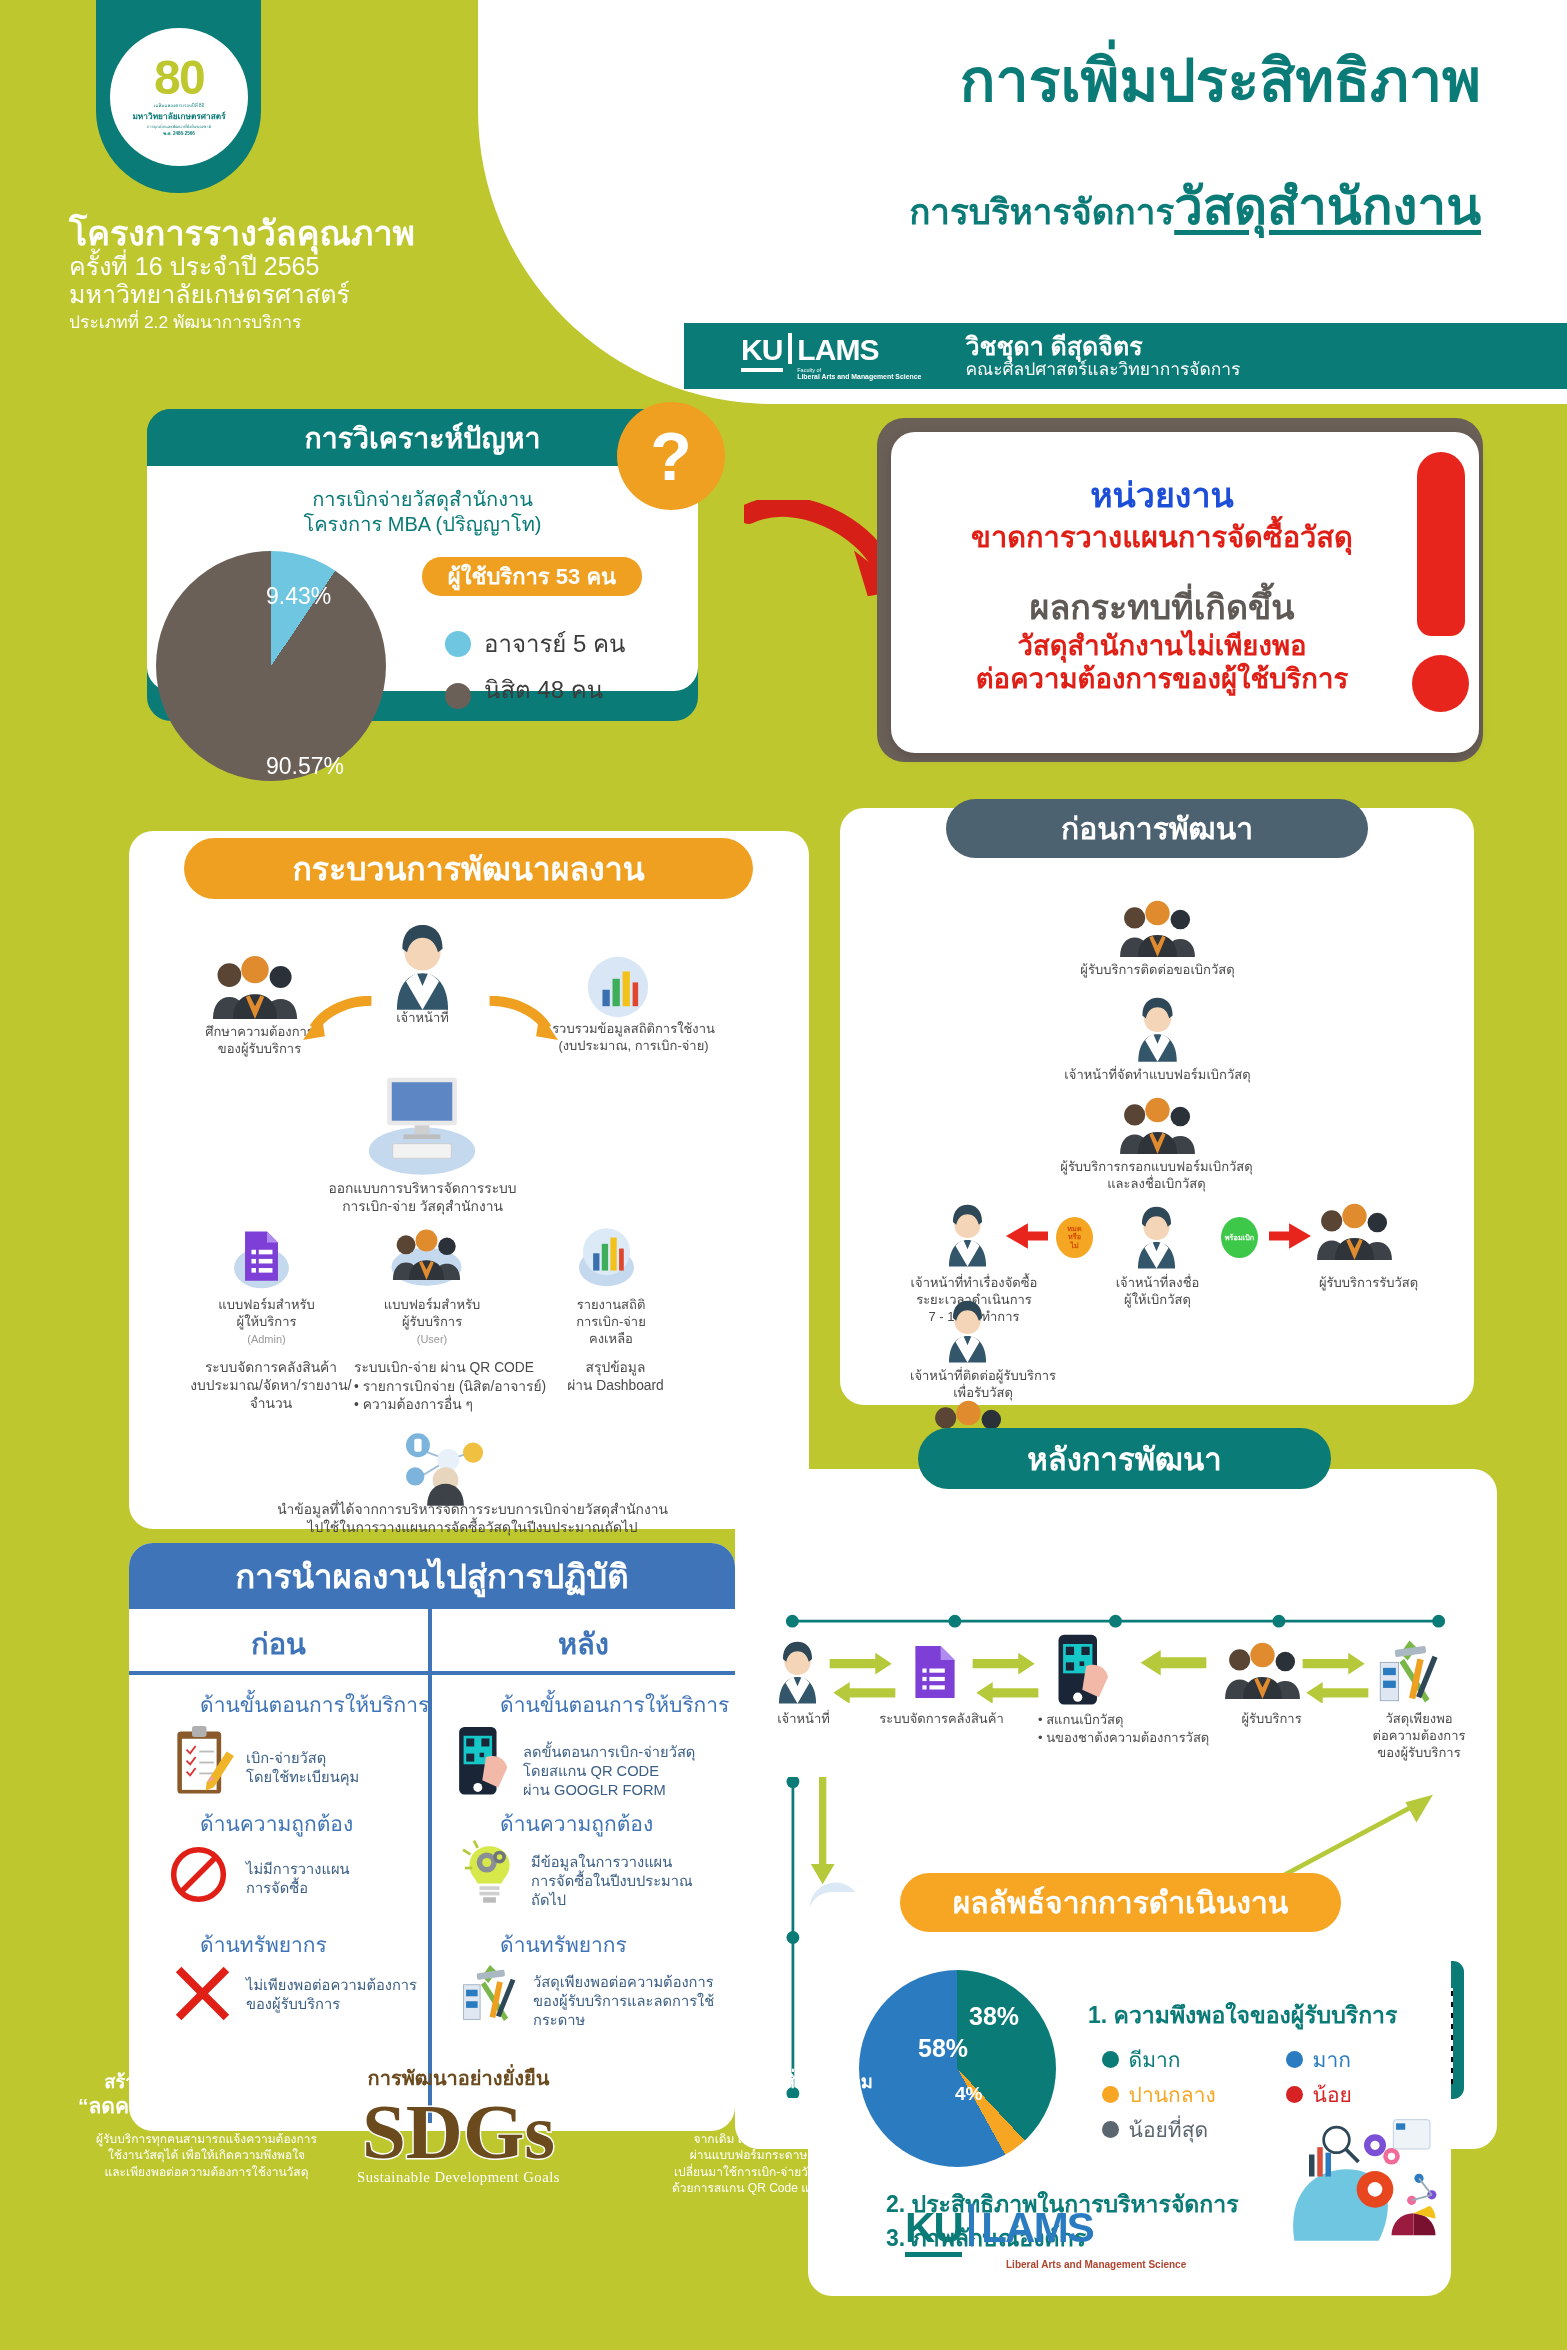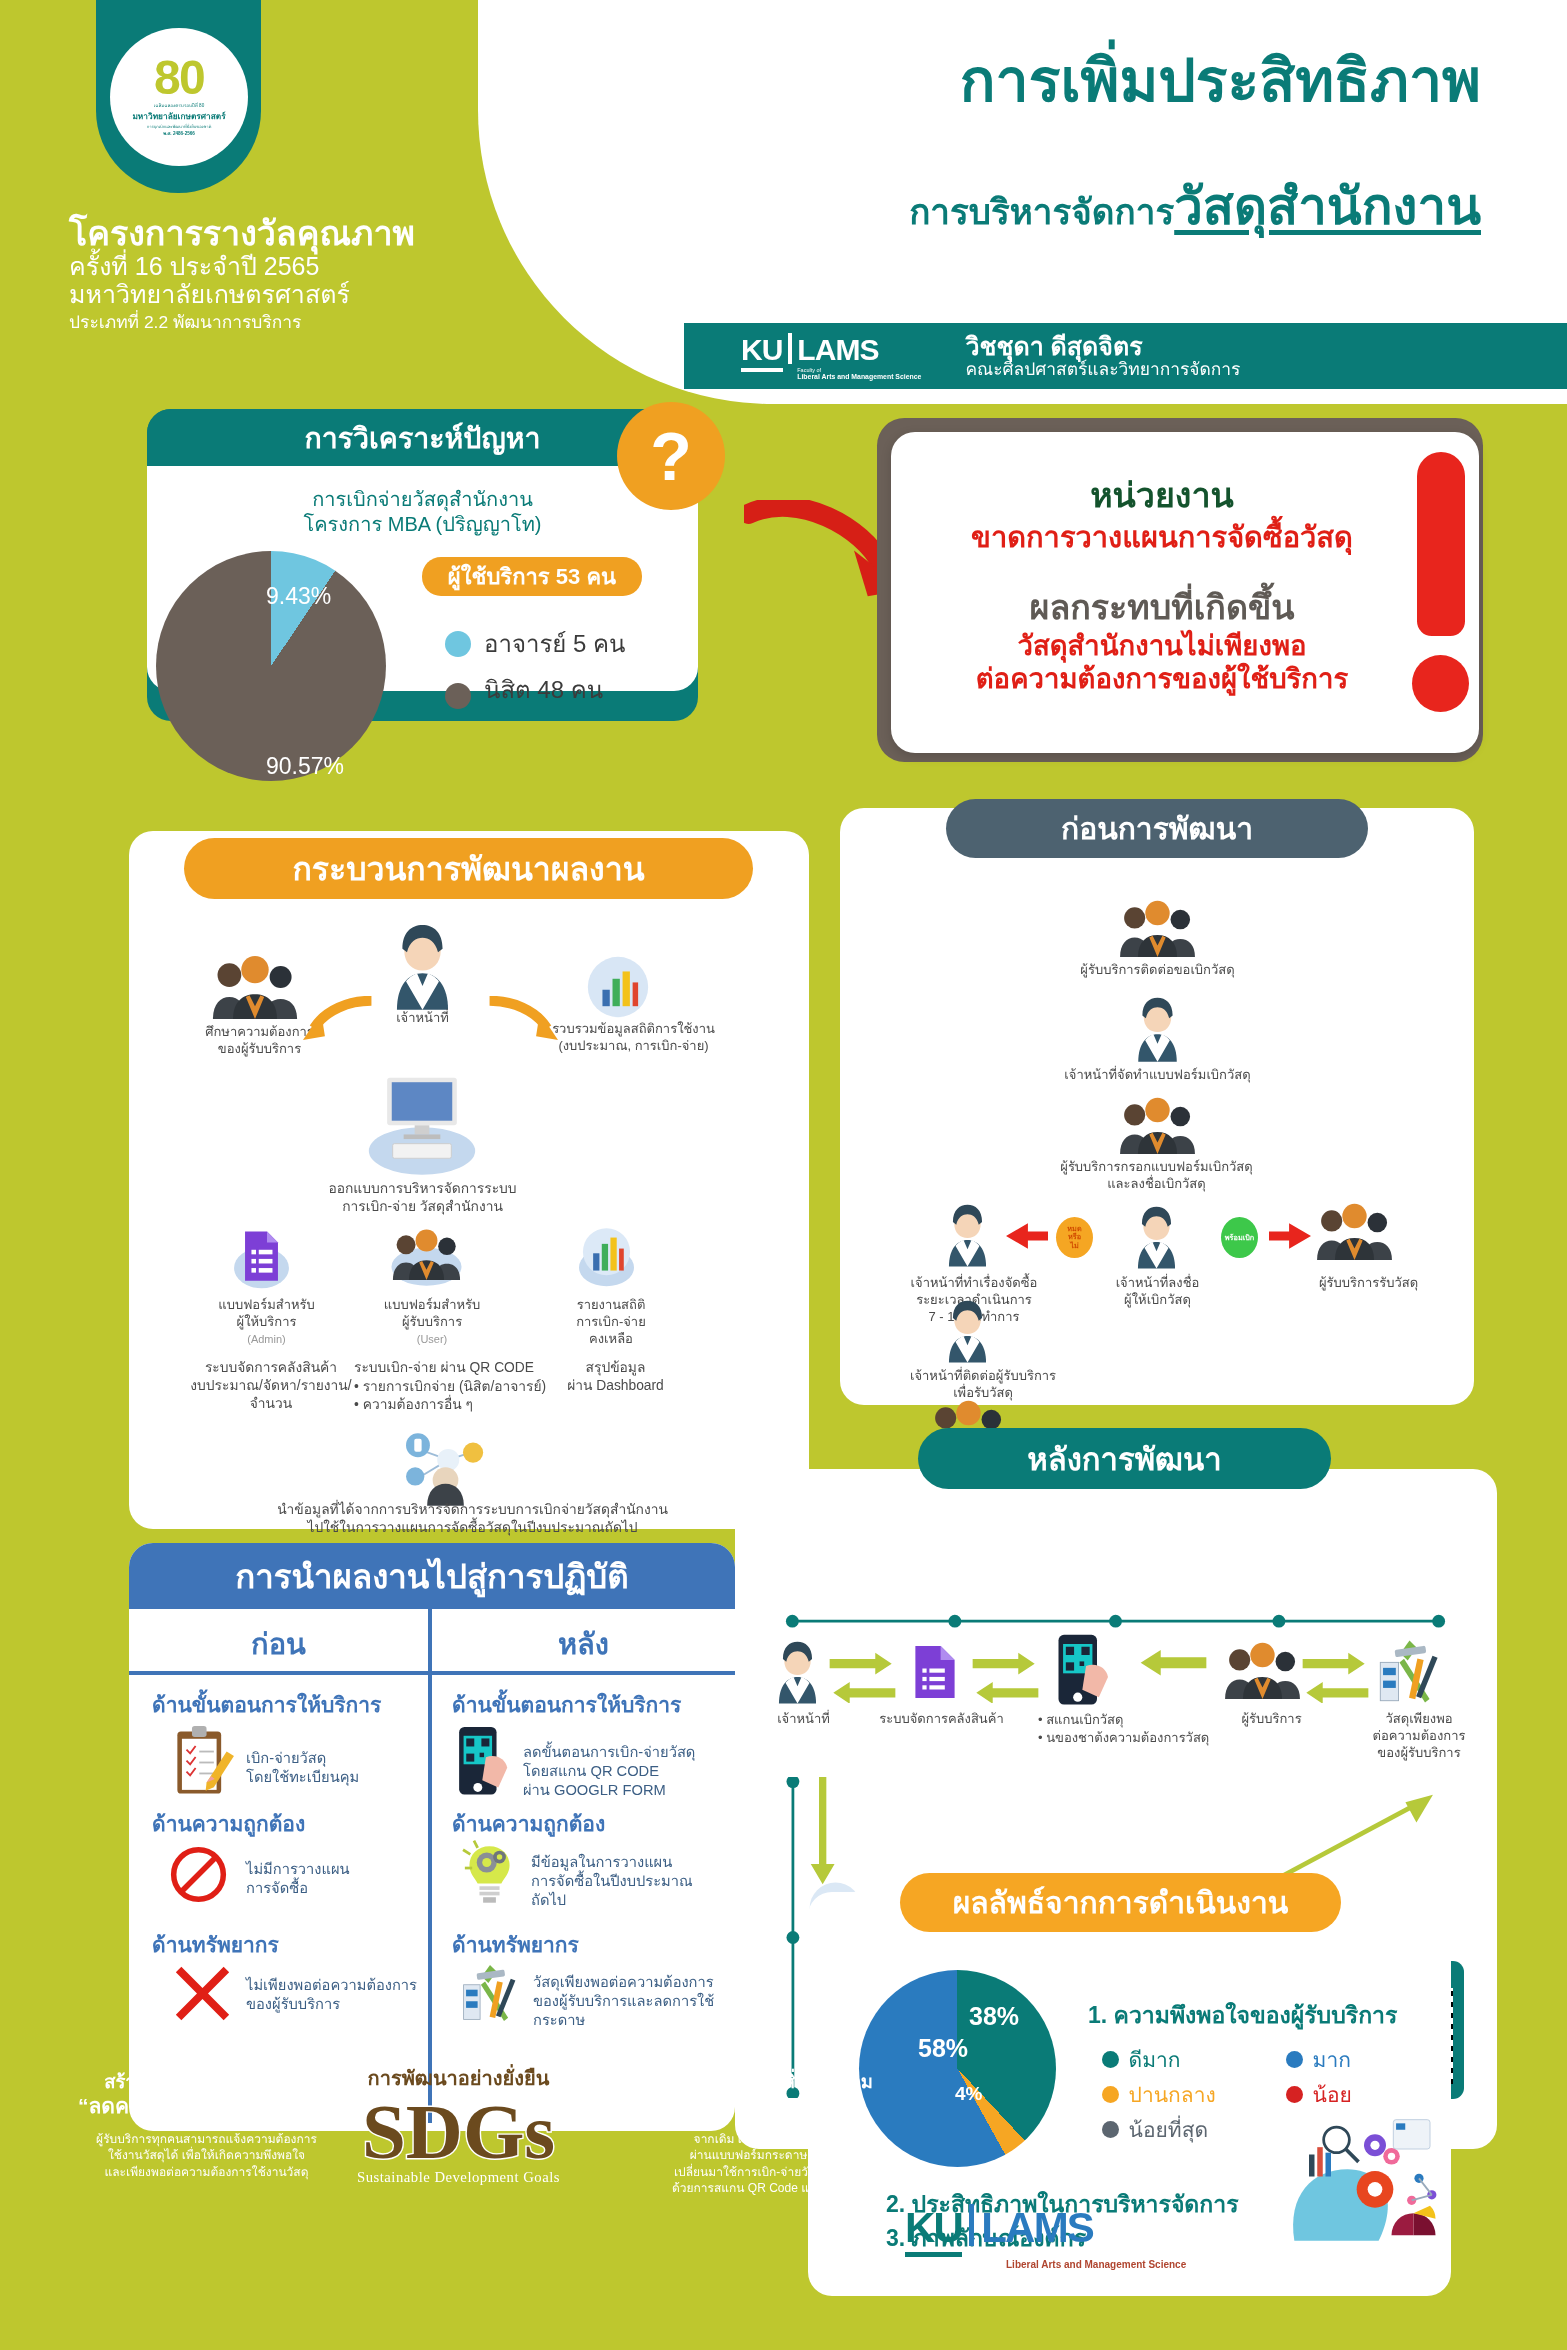--- a/index.html
+++ b/index.html
@@ -95,21 +95,21 @@
     position:absolute; left:422px; top:557px; width:220px; height:39px; background:#f0a021;
     border-radius:19px; color:#fff; font-size:22px; font-weight:bold;
     display:flex; align-items:center; justify-content:center;
   }
   .legend-row { position:absolute; display:flex; align-items:center; gap:13px; color:#3b3b3b; font-size:24px; }
   .dot { width:26px; height:26px; border-radius:50%; display:inline-block; }
 
   
   .ps-shadow { position:absolute; left:877px; top:418px; width:606px; height:344px; background:#6b6058; border-radius:27.5px; }
   .ps-card { position:absolute; left:891px; top:432px; width:588px; height:321px; background:#fff; border-radius:24px; box-shadow: 0 3.7px 11px rgba(0,0,0,.15); }
-  .ps-l1 { position:absolute; left:891px; top:468px; width:542px; text-align:center; color:#14532d; font-size:34px; font-weight:bold; }
+  .ps-l1 { position:absolute; left:891px; top:468px; width:542px; text-align:center; color:#1d4ed8; font-size:34px; font-weight:bold; }
   .ps-l2 { position:absolute; left:891px; top:514px; width:542px; text-align:center; color:#e01f16; font-size:29px; font-weight:bold; }
   .ps-l3 { position:absolute; left:891px; top:580px; width:542px; text-align:center; color:#5f5a55; font-size:34px; font-weight:bold; }
   .ps-l4 { position:absolute; left:891px; top:629px; width:542px; text-align:center; color:#e01f16; font-size:27.5px; font-weight:bold; line-height:1.2; }
   .excl-bar { position:absolute; left:1417px; top:452px; width:48px; height:184px; background:#e8251d; border-radius:24px 24px 14.7px 14.7px; }
   .excl-dot { position:absolute; left:1412px; top:655px; width:57px; height:57px; border-radius:50%; background:#e8251d; }
 
   .red-arrow { position:absolute; left:744px; top:500px; width:165px; height:101px; }
 
   
   .dev-card { left:129px; top:831px; width:680px; height:698px; }
@@ -128,21 +128,21 @@
   .imp-card { left:129px; top:1543px; width:606px; height:588px; }
   .imp-head {
     position:absolute; left:129px; top:1543px; width:606px; height:66px;
     background:#3f74b8; border-radius:24px 24px 0 0;
     display:flex; align-items:center; justify-content:center;
     color:#fff; font-weight:bold; font-size:33px;
   }
   .imp-colhdr { position:absolute; color:#3f74b8; font-size:29px; font-weight:bold; text-align:center; }
   .imp-div-h { position:absolute; left:129px; top:1671px; width:606px; height:3.7px; background:#3f74b8; }
   .imp-div-v { position:absolute; left:428px; top:1609px; width:3.7px; height:514px; background:#3f74b8; }
-  .imp-cat { position:absolute; color:#3f74b8; font-size:21px; font-weight:700; }
+  .imp-cat { position:absolute; color:#3f74b8; font-size:21px; font-weight:400;margin-left:48px; }
   .imp-txt { position:absolute; color:#3b5e84; font-size:14.7px; line-height:1.3; }
 
   
   .res-card { left:808px; top:1892px; width:643px; height:404px; }
   .res-head { left:900px; top:1873px; width:441px; height:59px; background:#f6a623; font-size:30px; }
   .pie2 { position:absolute; left:859px; top:1970px; width:197px; height:197px; border-radius:50%;
     background: conic-gradient(#0a7b77 0deg 137deg, #f6a623 137deg 151deg, #2a7bbf 151deg 360deg); }
   .pie2-l1 { position:absolute; left:969px; top:2002px; color:#fff; font-size:25px; font-weight:bold; }
   .pie2-l2 { position:absolute; left:882px; top:2034px; color:#fff; font-size:25px; font-weight:bold;margin-left:36px; }
   .pie2-l3 { position:absolute; left:955px; top:2083px; color:#fff; font-size:19px; font-weight:bold; }

